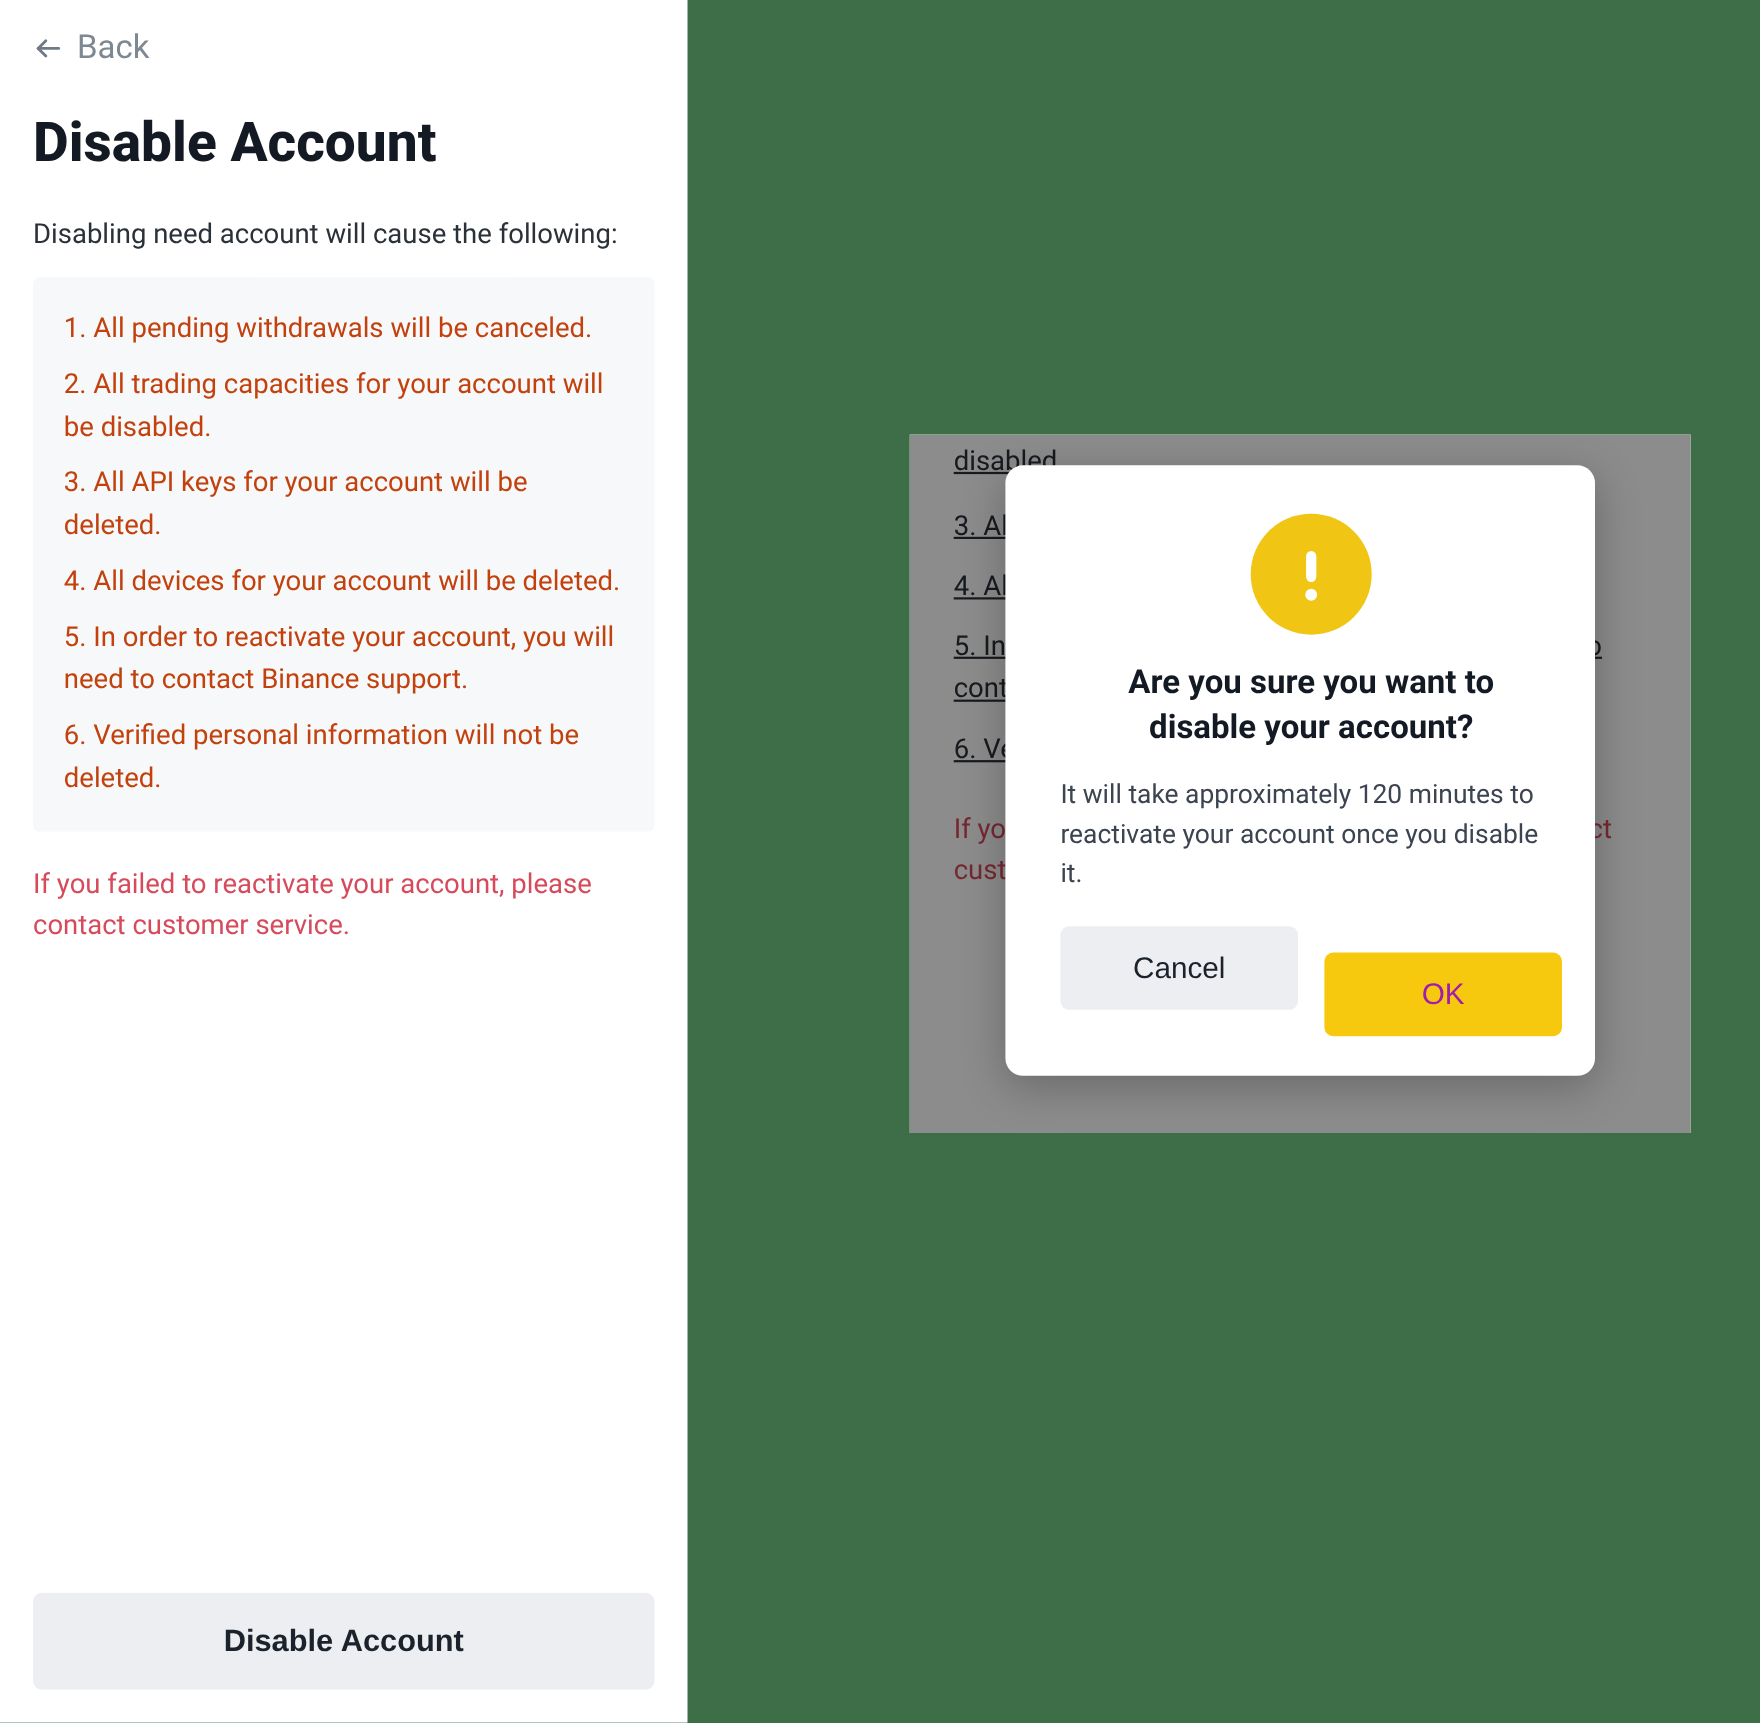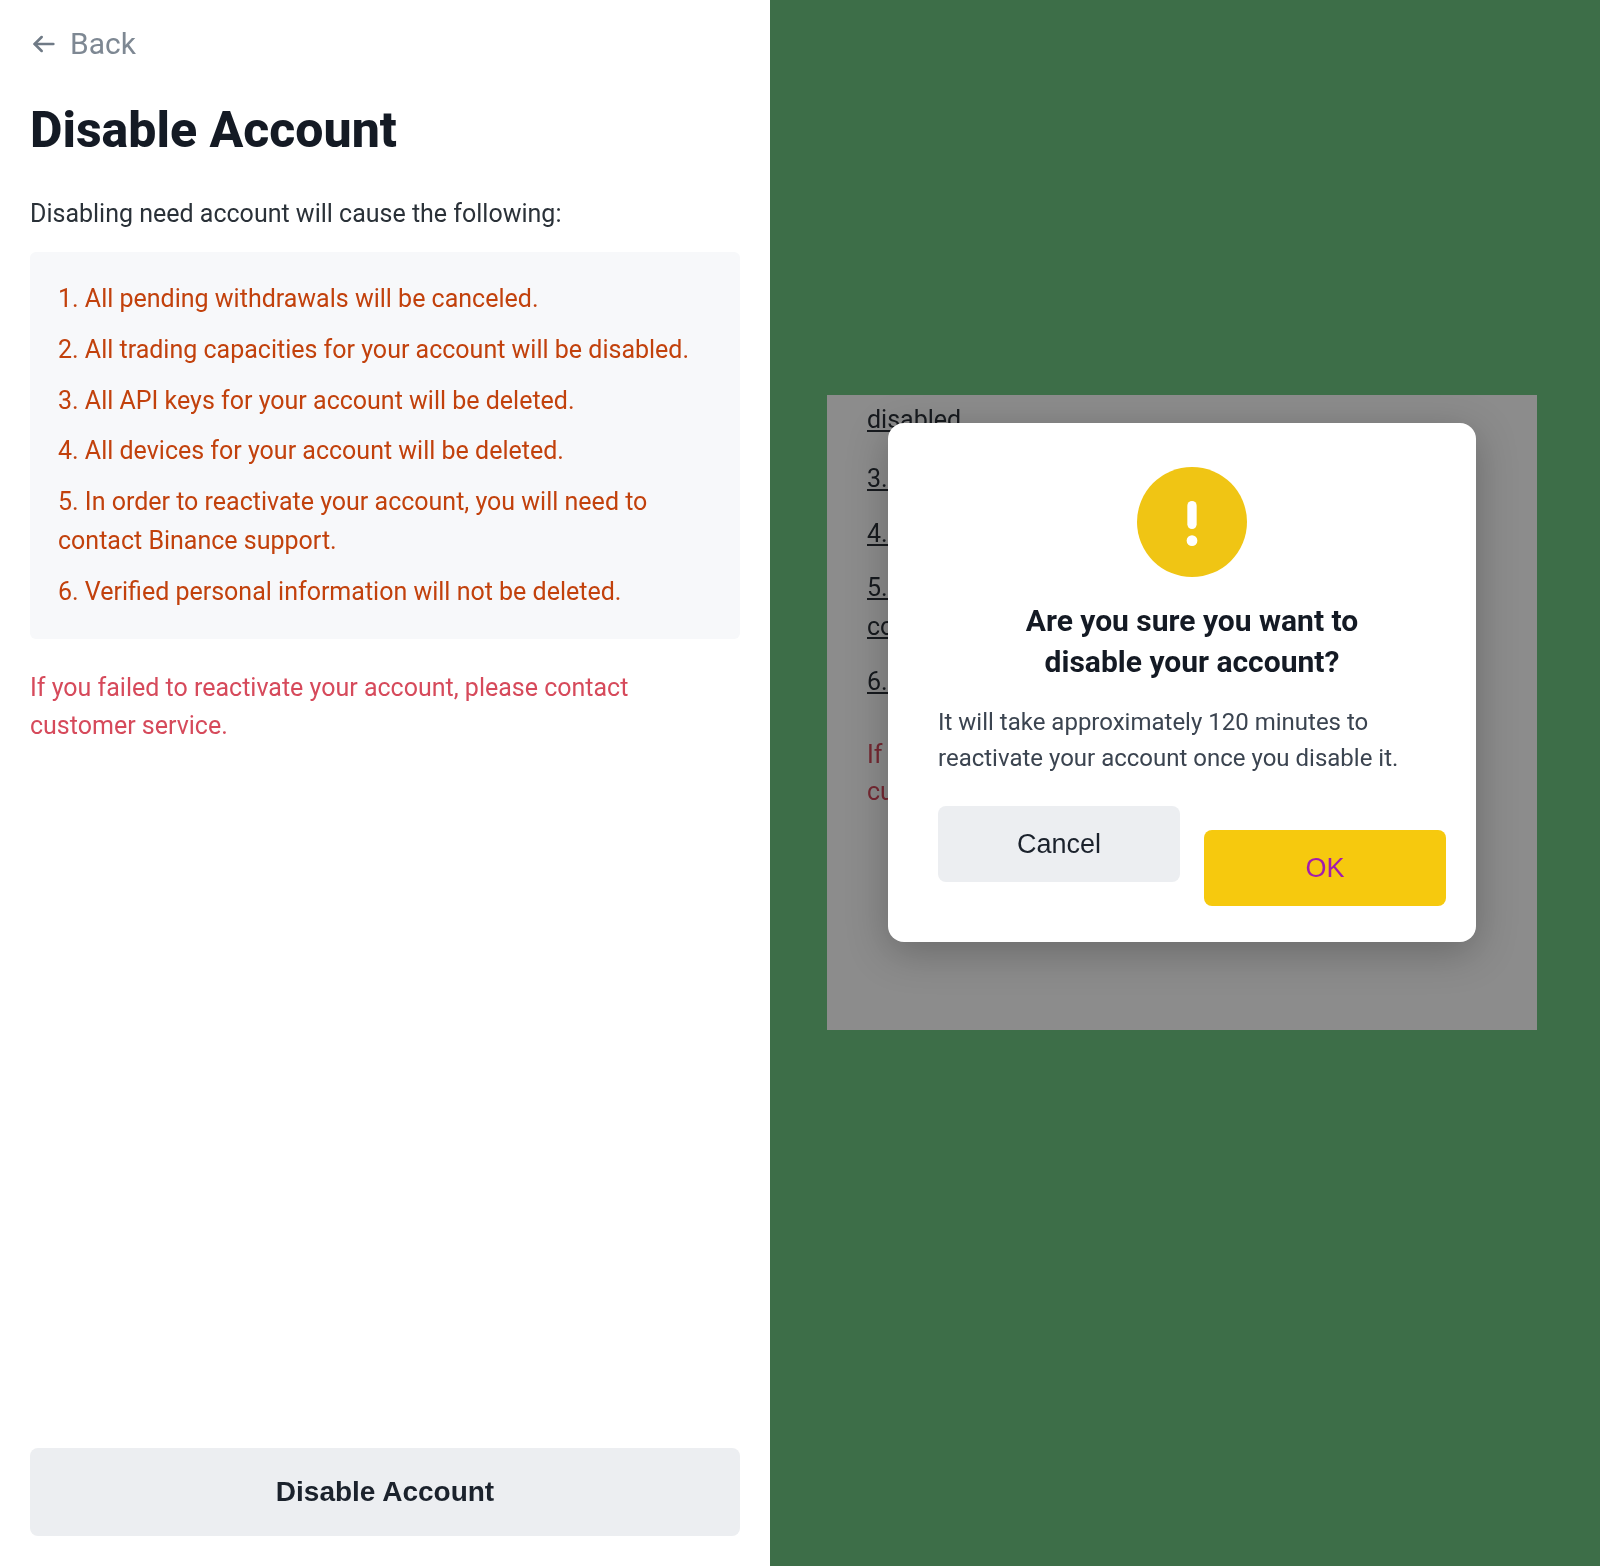--- a/index.html
+++ b/index.html
@@ -10,21 +10,21 @@
       background: #3d6e48;
       position: relative;
       overflow: hidden;
     }
 
     
     .phone-left {
       position: absolute;
       left: 0;
       top: 0;
-      width: 770px;
+      width: 625px;
       height: 1566px;
       background: #ffffff;
       padding: 26px 30px 30px 30px;
       display: flex;
       flex-direction: column;
     }
     .back-row {
       display: flex;
       align-items: center;
       gap: 12px;
@@ -118,21 +118,21 @@
     .dim-overlay {
       position: absolute;
       inset: 0;
       background: rgba(0,0,0,0.45);
     }
     .modal {
       position: absolute;
       left: 50%;
       top: 28px;
       transform: translateX(-50%);
-      width: 588px;
+      width: 536px;
       background: #fff;
       border-radius: 16px;
       padding: 44px 30px 36px 50px;
       box-shadow: 0 10px 40px rgba(0,0,0,0.25);
     }
     .modal-icon {
       width: 110px;
       height: 110px;
       margin: 0 auto 24px auto;
       border-radius: 50%;

